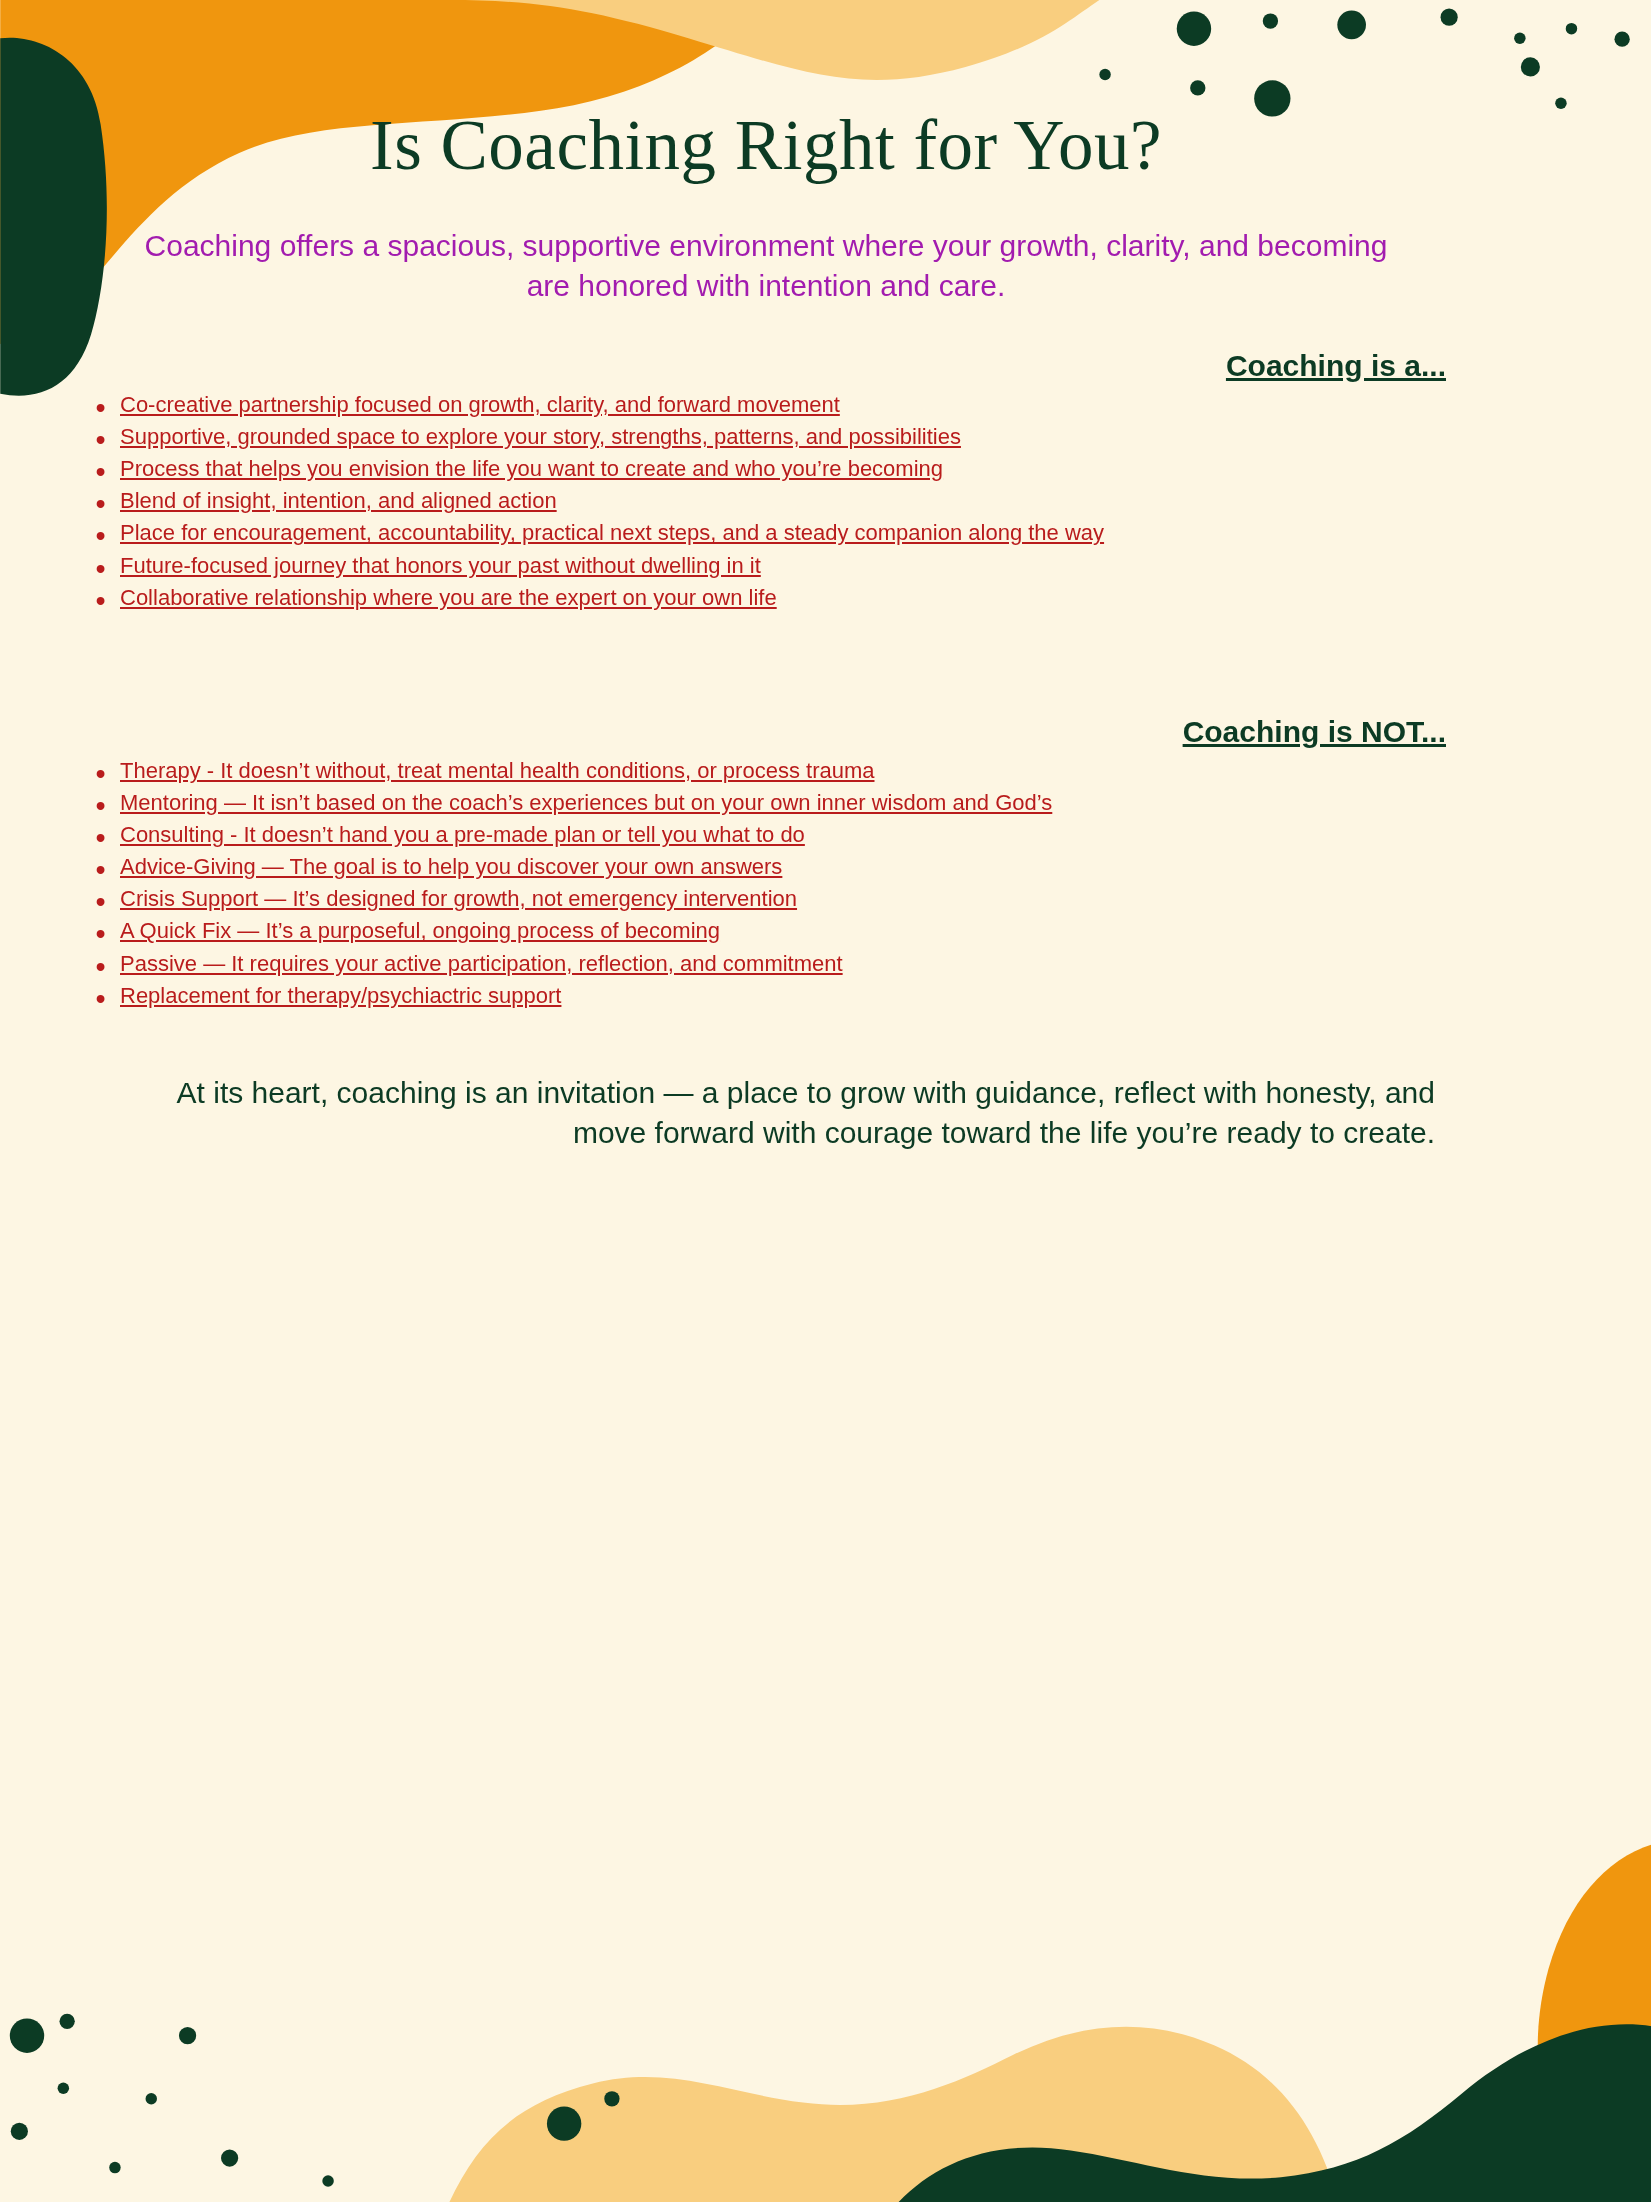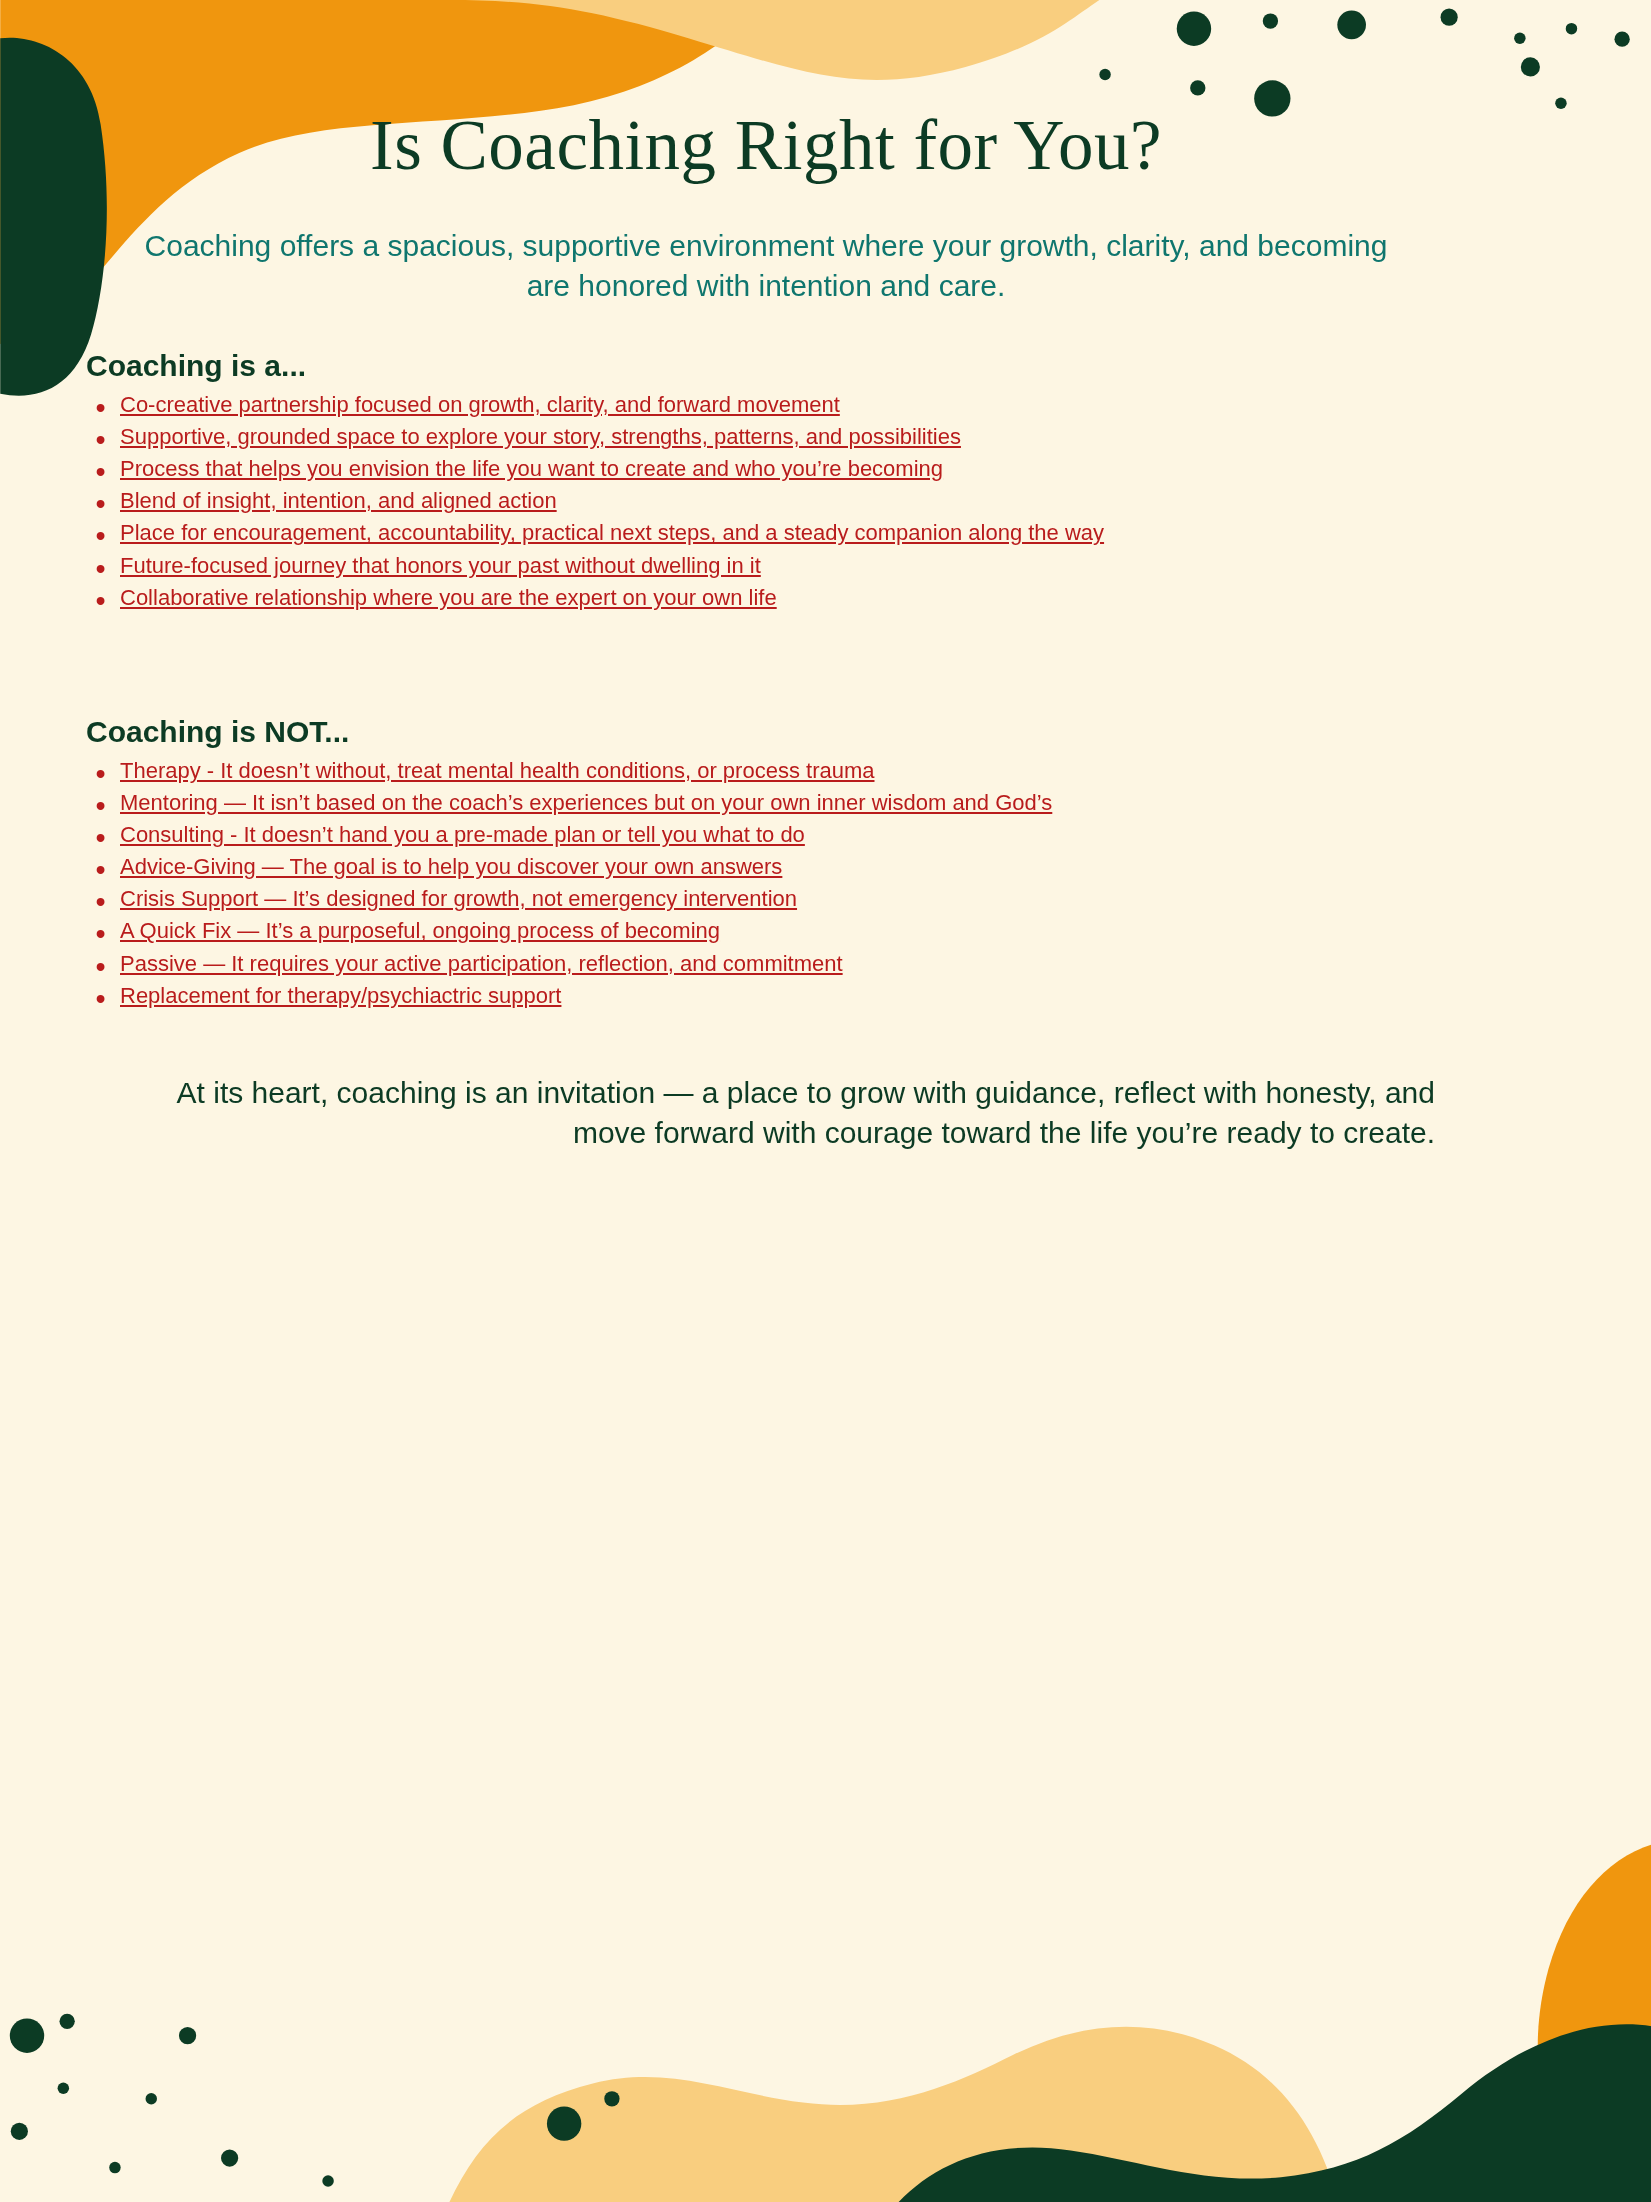--- a/index.html
+++ b/index.html
@@ -39,34 +39,35 @@
     font-size: 71px;
     color: #0C3B24;
     text-align: center;
     margin: 0;
     padding-top: 105px;
     letter-spacing: 0.5px;
     font-weight: 400;
   }
 
   .intro {
-    color: #0f766e;
+    color: #a21caf;
     font-size: 30px;
     line-height: 1.32;
     text-align: center;
     margin: 40px auto 0;
     width: 1262px;
   }
 
   .section-heading {
     color: #0C3B24;
     font-size: 30px;
     font-weight: bold;
-    text-align: left;
+    text-align: right;
     margin: 44px 0 0;
+    text-decoration: underline;
   }
 
   ul.list {
     list-style: none;
     margin: 7.6px 0 0;
     padding: 0;
   }
   ul.list li {
     color: #b91c1c;
     font-size: 22px;

